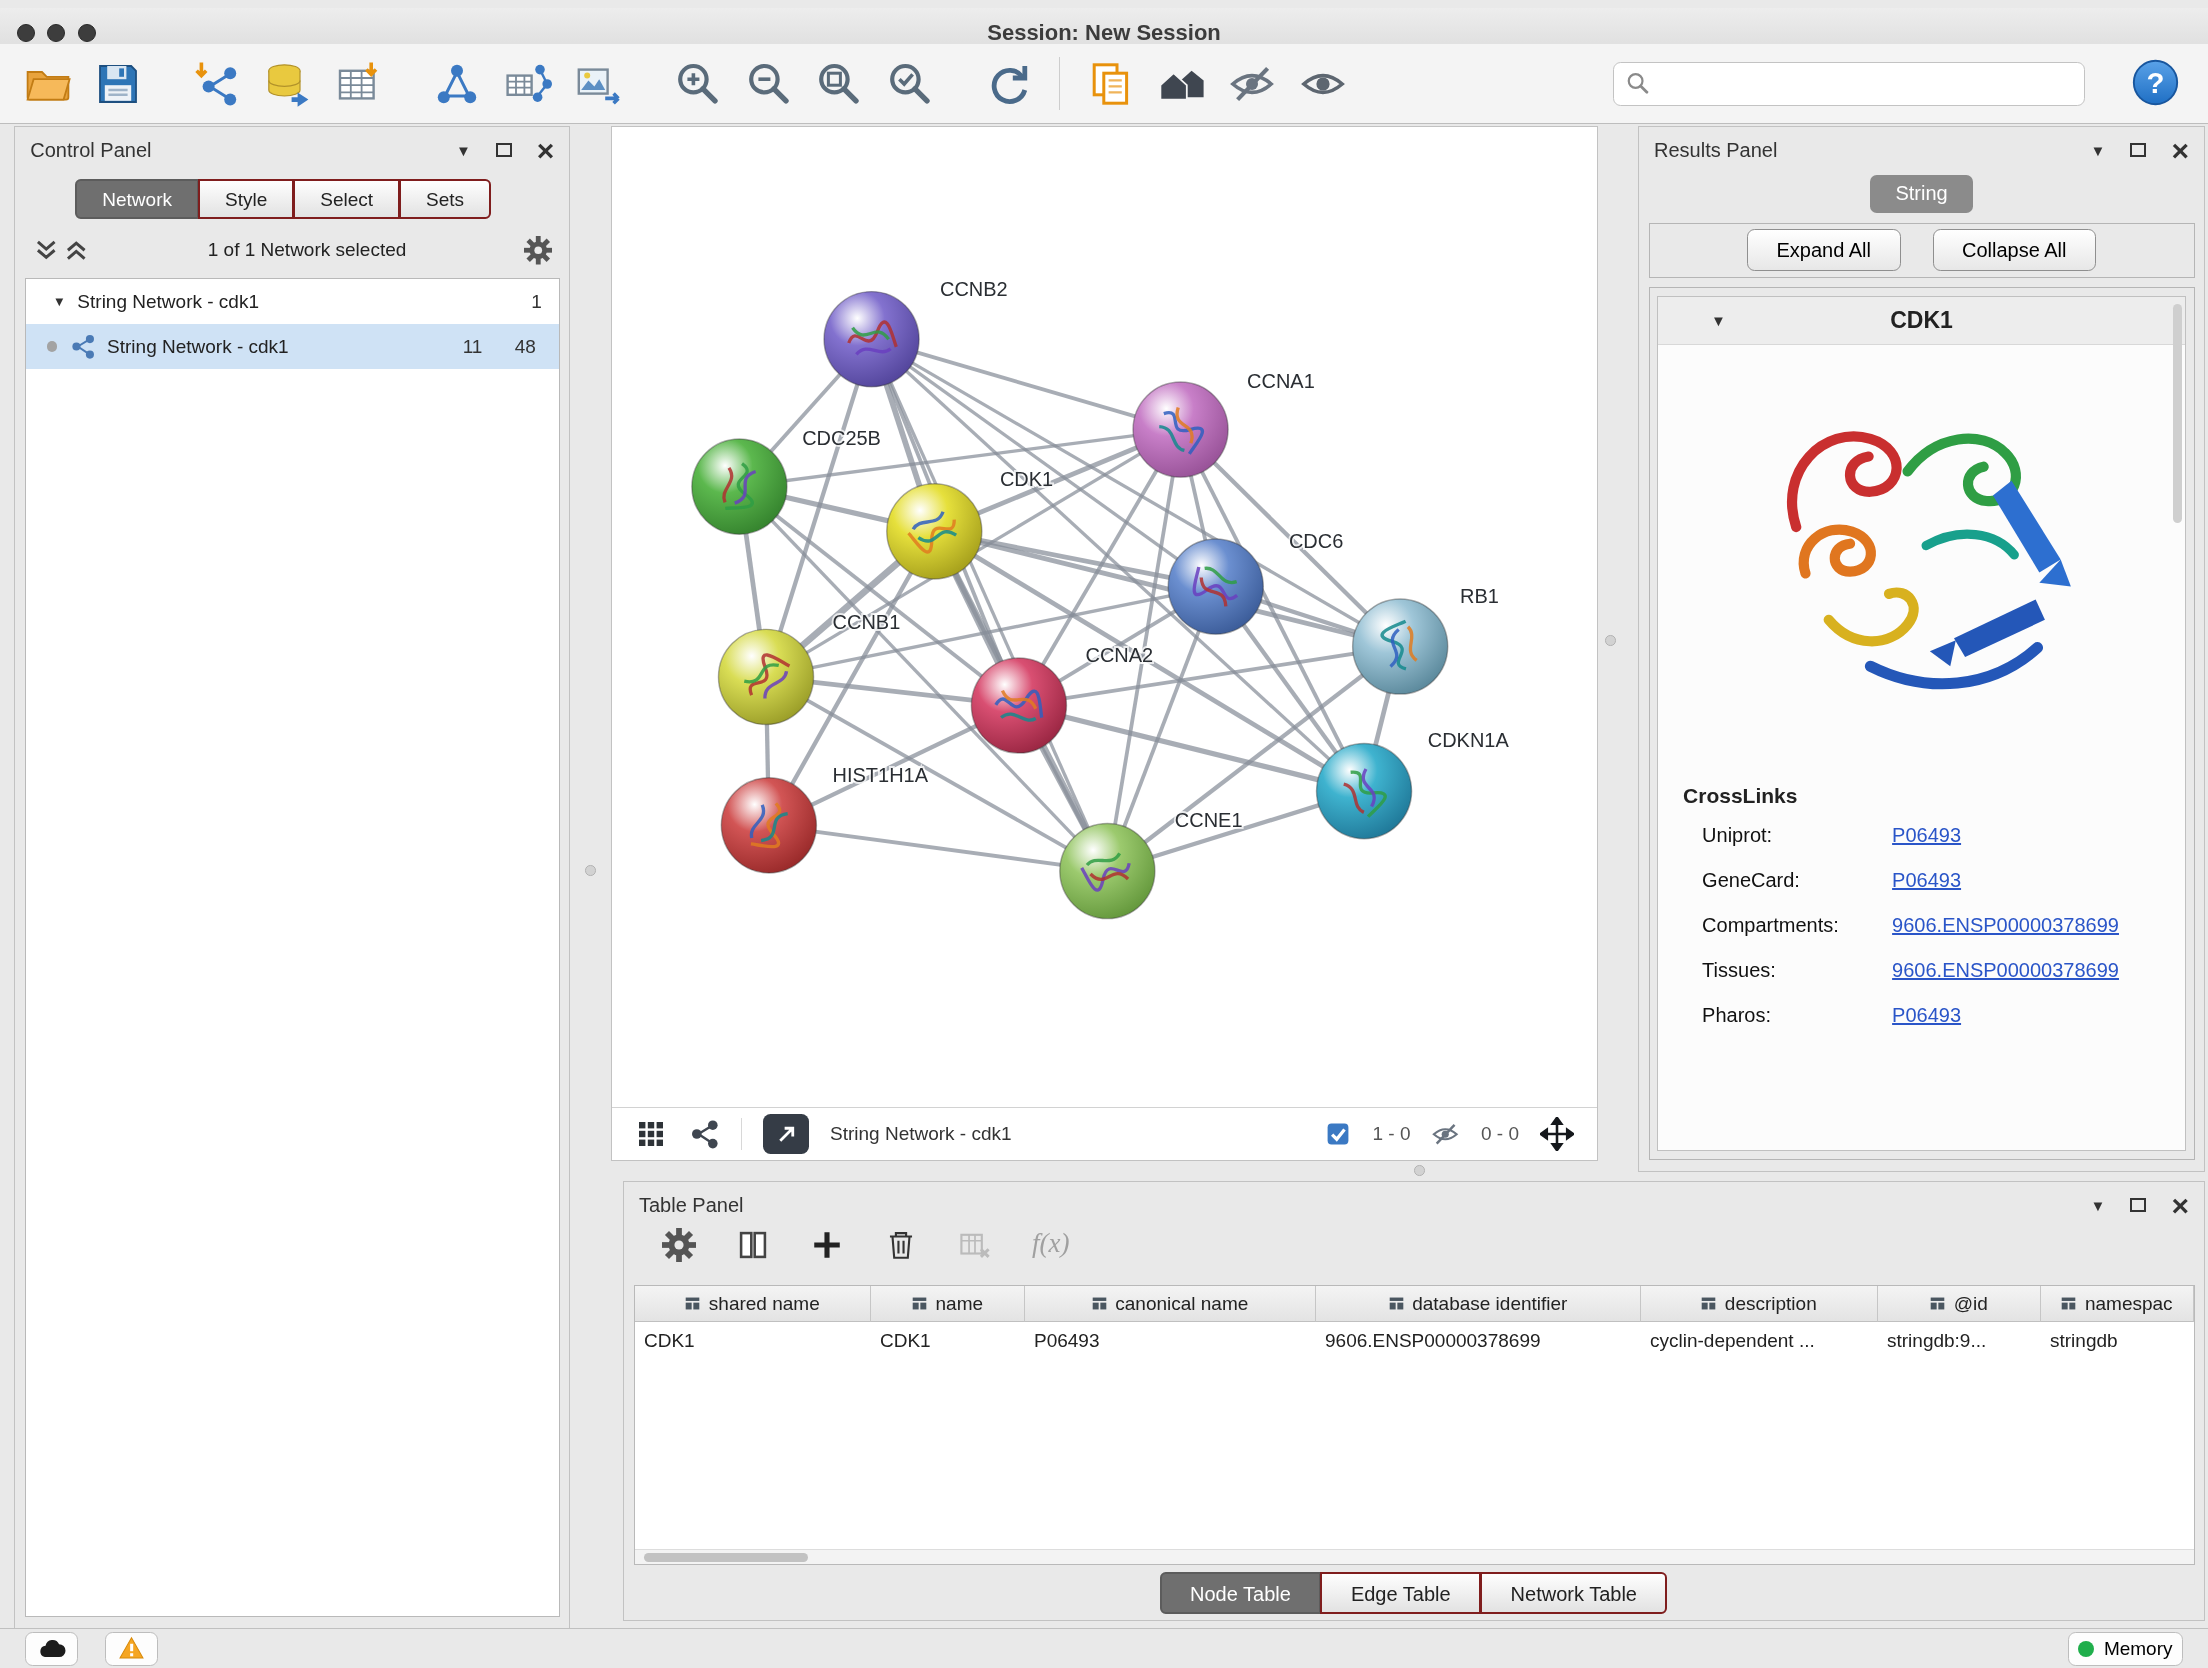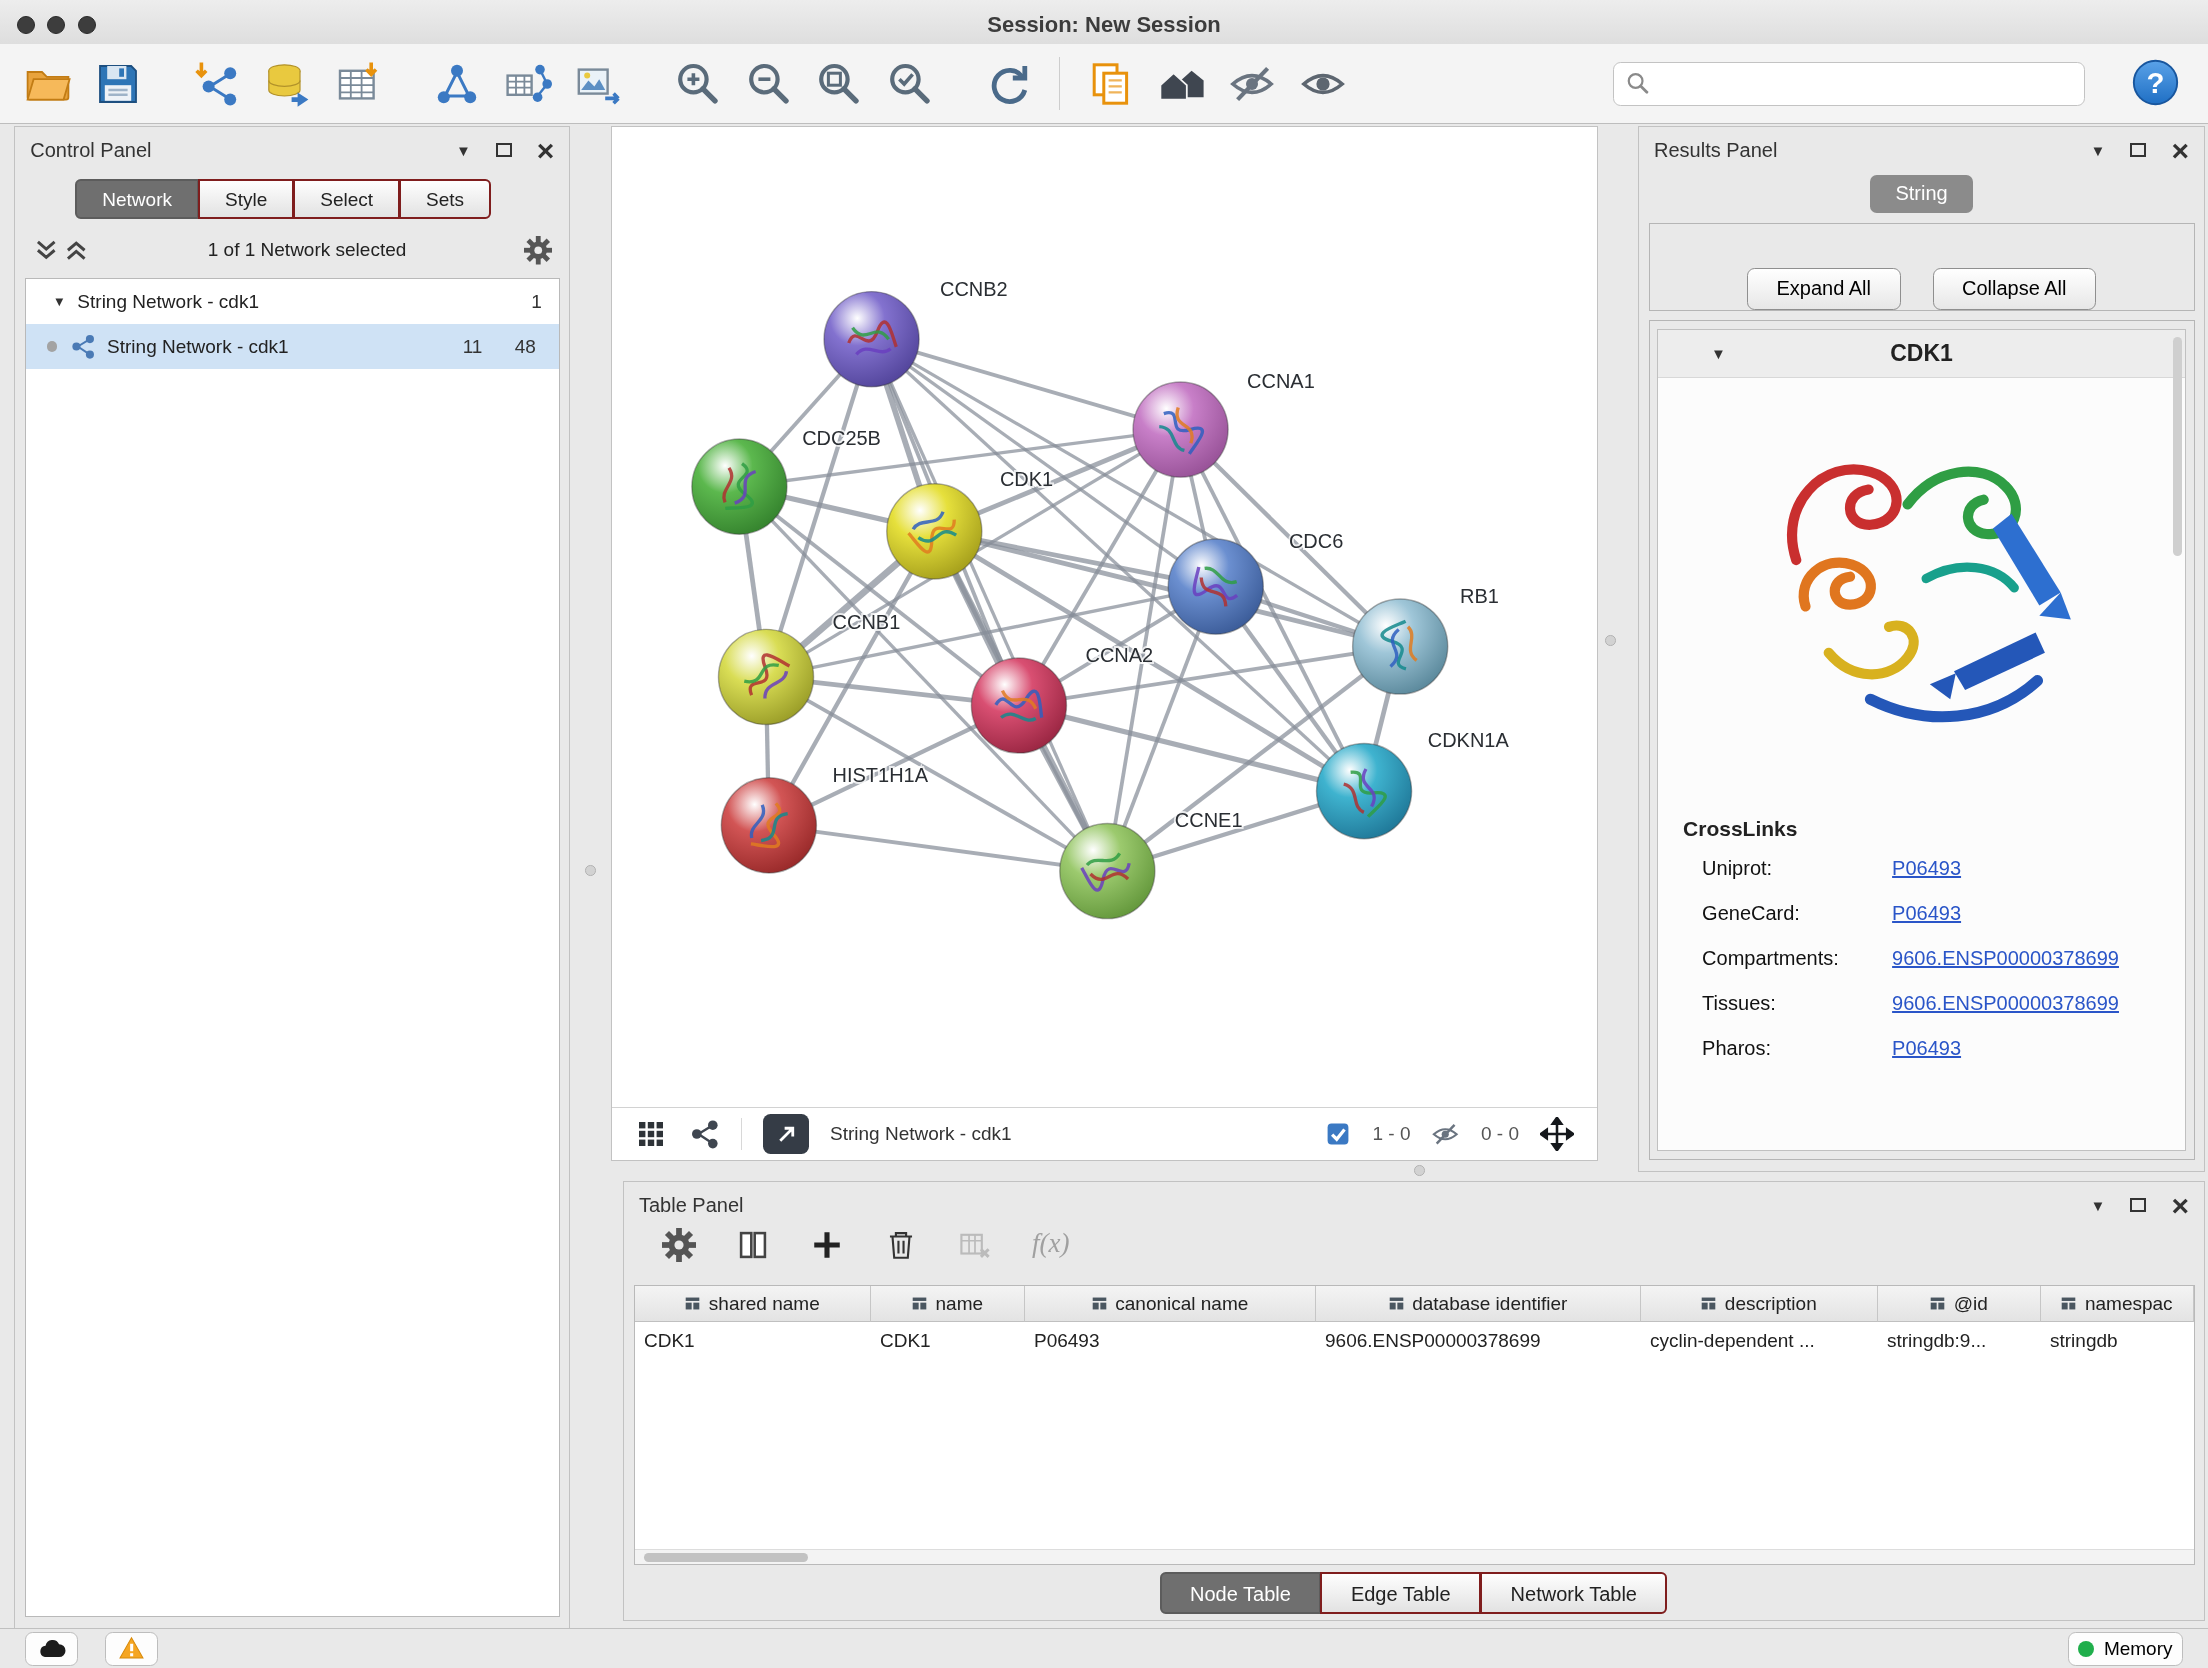--- a/index.html
+++ b/index.html
@@ -1,20 +1,20 @@
 <!DOCTYPE html>
 <html style="font-size:15px"><head>
 <meta charset="utf-8">
 <style>
   *{margin:0;padding:0;box-sizing:border-box}
   html,body{width:2208px;height:1668px;overflow:hidden;background:#e9e9e9;
     font-family:"Liberation Sans",sans-serif;color:#222;position:relative}
 
   
-  .titlebar{position:absolute;left:0;top:0;width:2208px;height:50px;
+  .titlebar{position:absolute;left:0;top:8px;width:2208px;height:50px;
     background:linear-gradient(#ededed,#dcdcdc);border-bottom:1px solid #b5b5b5;
     display:flex;align-items:center;justify-content:center}
   .traffic{position:absolute;left:17px;top:0;height:100%;display:flex;align-items:center;gap:12.4px}
   .tl{width:18px;height:18px;border-radius:50%;background:#3d3d3d;border:1px solid #2a2a2a}
   .win-title{font-size:22px;font-weight:bold;color:#3c3c3c}
 
   
   .toolbar{position:absolute;left:0;top:44px;width:2208px;height:80px;background:#f4f4f4;
     border-bottom:1px solid #bdbdbd;display:flex;align-items:center;padding:0 17px;gap:9.5px}
   .tbtn{width:61px;height:61px;border:none;background:transparent;display:flex;
@@ -73,21 +73,21 @@
   .vsep{width:1px;height:32px;background:#d8d8d8;flex:none}
   .darkbtn{width:46px;height:40px;background:#353c46;border-radius:7.6px;display:flex;
     align-items:center;justify-content:center;border:none;cursor:pointer;flex:none}
   .netname{font-size:19px;color:#333}
   .footcnt{font-size:19px;color:#555}
 
   
   .results-panel{left:1638px;top:126px;width:567px;height:1046px;display:flex;flex-direction:column}
   .rp-badge{align-self:center;background:#8b8b8b;color:#fff;font-size:20px;border-radius:6.7px;
     padding:7.6px 25px;margin:1.9px 0 9.5px;cursor:pointer}
-  .rp-btnbox{margin:0 9.5px;border:1px solid #b5b5b5;height:88px;display:flex;align-items:flex-end;
+  .rp-btnbox{margin:0 9.5px;border:1px solid #b5b5b5;height:55px;display:flex;align-items:center;
     justify-content:center;gap:32px;flex:none}
   .rp-btn{height:42px;padding:0 28.5px;border:1px solid #8f8f8f;border-radius:7.6px;font-size:20px;
     background:linear-gradient(#ffffff,#e7e7e7);cursor:pointer;font-family:"Liberation Sans",sans-serif}
   .rp-contentbox{flex:1;margin:9.5px 9.5px 11.4px;border:1px solid #b5b5b5;padding:7.6px}
   .rp-card{height:100%;background:#fcfcfc;border:1px solid #c0c0c0;position:relative;
     display:flex;flex-direction:column;overflow:hidden}
   .rp-cardhead{height:48px;background:#ededed;border-bottom:1px solid #d8d8d8;position:relative;
     display:flex;align-items:center;flex:none}
   .rp-cardhead .caret{font-size:15px;color:#333;margin-left:53px;cursor:pointer}
   .rp-gene{position:absolute;left:0;right:0;text-align:center;font-size:23px;font-weight:bold}

